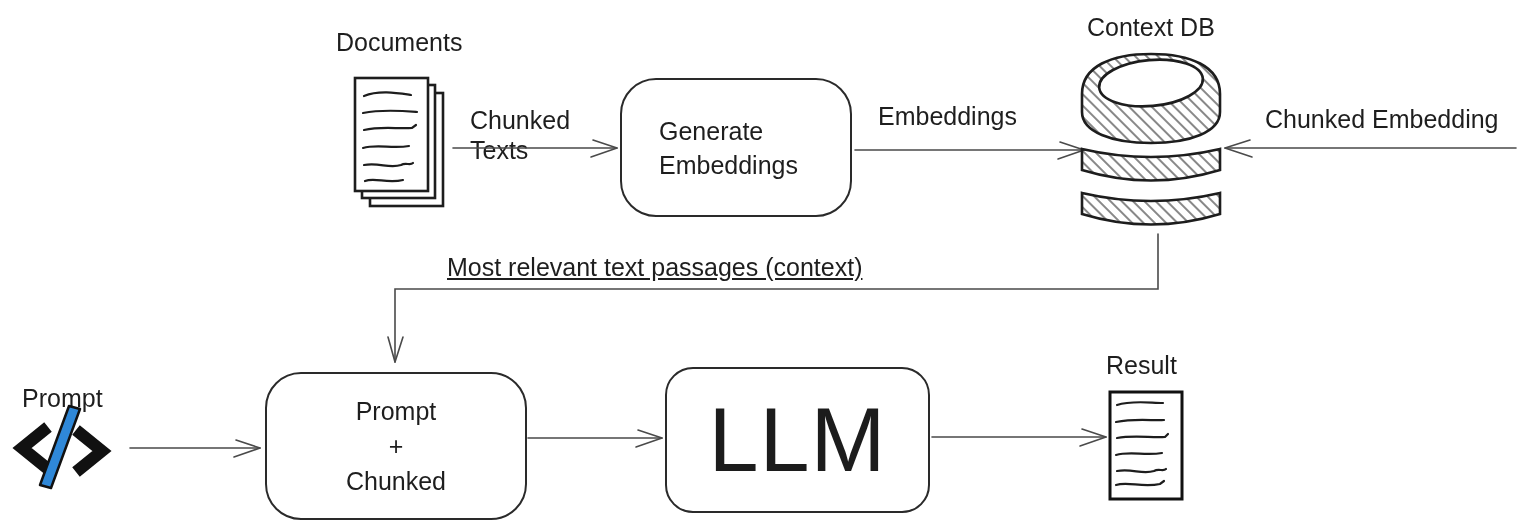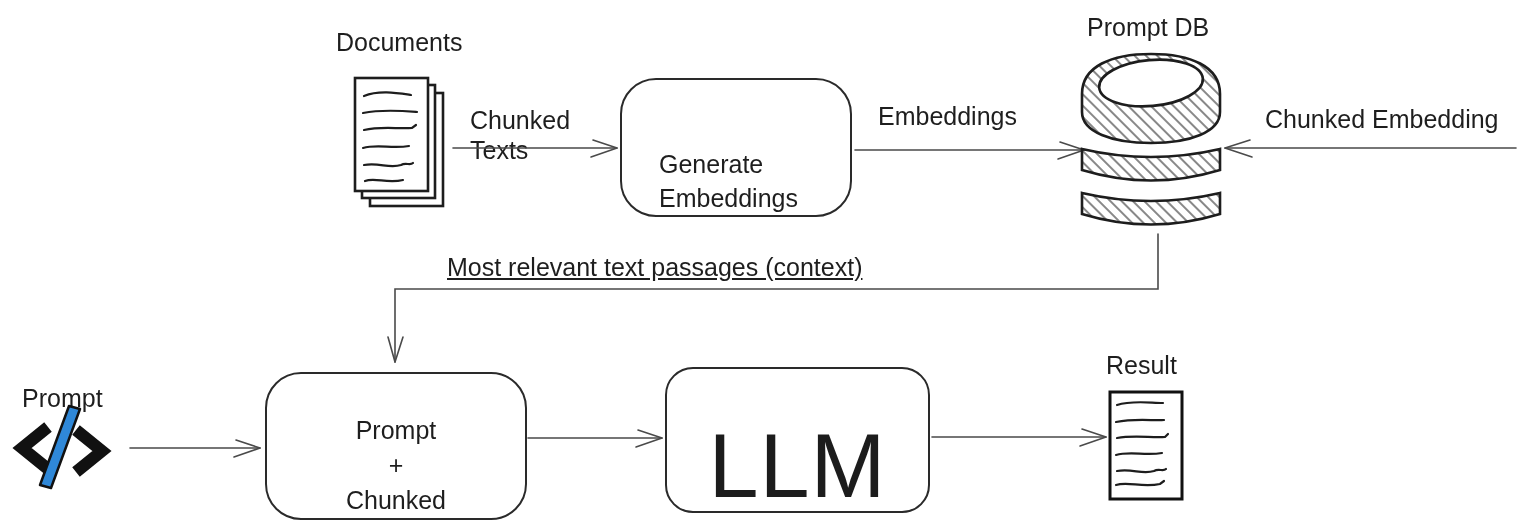--- a/index.html
+++ b/index.html
@@ -4,21 +4,21 @@
 <style>
   html,body{margin:0;padding:0;background:#fff;}
   #canvas{
     position:relative;width:1517px;height:530px;background:#ffffff;
     font-family:"Liberation Sans",sans-serif;color:#1e1e1e;overflow:hidden;
   }
   .abs{position:absolute;}
   .lbl{font-size:25px;line-height:30px;white-space:nowrap;color:#1e1e1e;}
   .node-box{
     position:absolute;background:#fff;border:2px solid #2a2a2a;
-    display:flex;align-items:flex-end;justify-content:center;
+    display:flex;align-items:center;justify-content:center;
   }
   .box-text{font-size:25px;line-height:34px;color:#1e1e1e;}
   .center{text-align:center;}
   svg{display:block;}
   .arrow path{stroke:#4a4a4a;stroke-width:1.6;fill:none;stroke-linecap:round;}
   .icon path,.icon rect,.icon ellipse{vector-effect:none;}
 </style>
 </head>
 <body>
 
@@ -65,21 +65,21 @@
   <div class="abs lbl" style="left:878px;top:101px;">Embeddings</div>
 
   <div class="abs arrow" style="left:853px;top:138px;">
     <svg width="235" height="26" viewBox="0 0 235 26">
       <path d="M2,12 L230,12"></path>
       <path d="M231,12 L207,4"></path>
       <path d="M231,12 L205,21"></path>
     </svg>
   </div>
 
-  <div class="abs lbl" style="left:1087px;top:12px;">Prompt DB</div>
+  <div class="abs lbl" style="left:1087px;top:12px;">Context DB</div>
 
   <div class="abs icon" style="left:1078px;top:50px;">
     <svg width="146" height="186" viewBox="0 0 146 186">
       <defs>
         <pattern id="hatch" width="8" height="8" patternUnits="userSpaceOnUse" patternTransform="rotate(-45)">
           <line x1="4" y1="0" x2="4" y2="8" stroke="#555" stroke-width="1.4"></line>
         </pattern>
       </defs>
       <path d="M4,44 C4,16 34,4 73,4 C112,4 142,16 142,44 L142,62 C142,82 112,93 73,93 C34,93 4,82 4,62 Z" fill="url(#hatch)" stroke="#1d1d1d" stroke-width="2.6"></path>
       <ellipse cx="73" cy="33" rx="52" ry="23" transform="rotate(-5 73 33)" fill="#ffffff" stroke="#1d1d1d" stroke-width="2.6"></ellipse>

